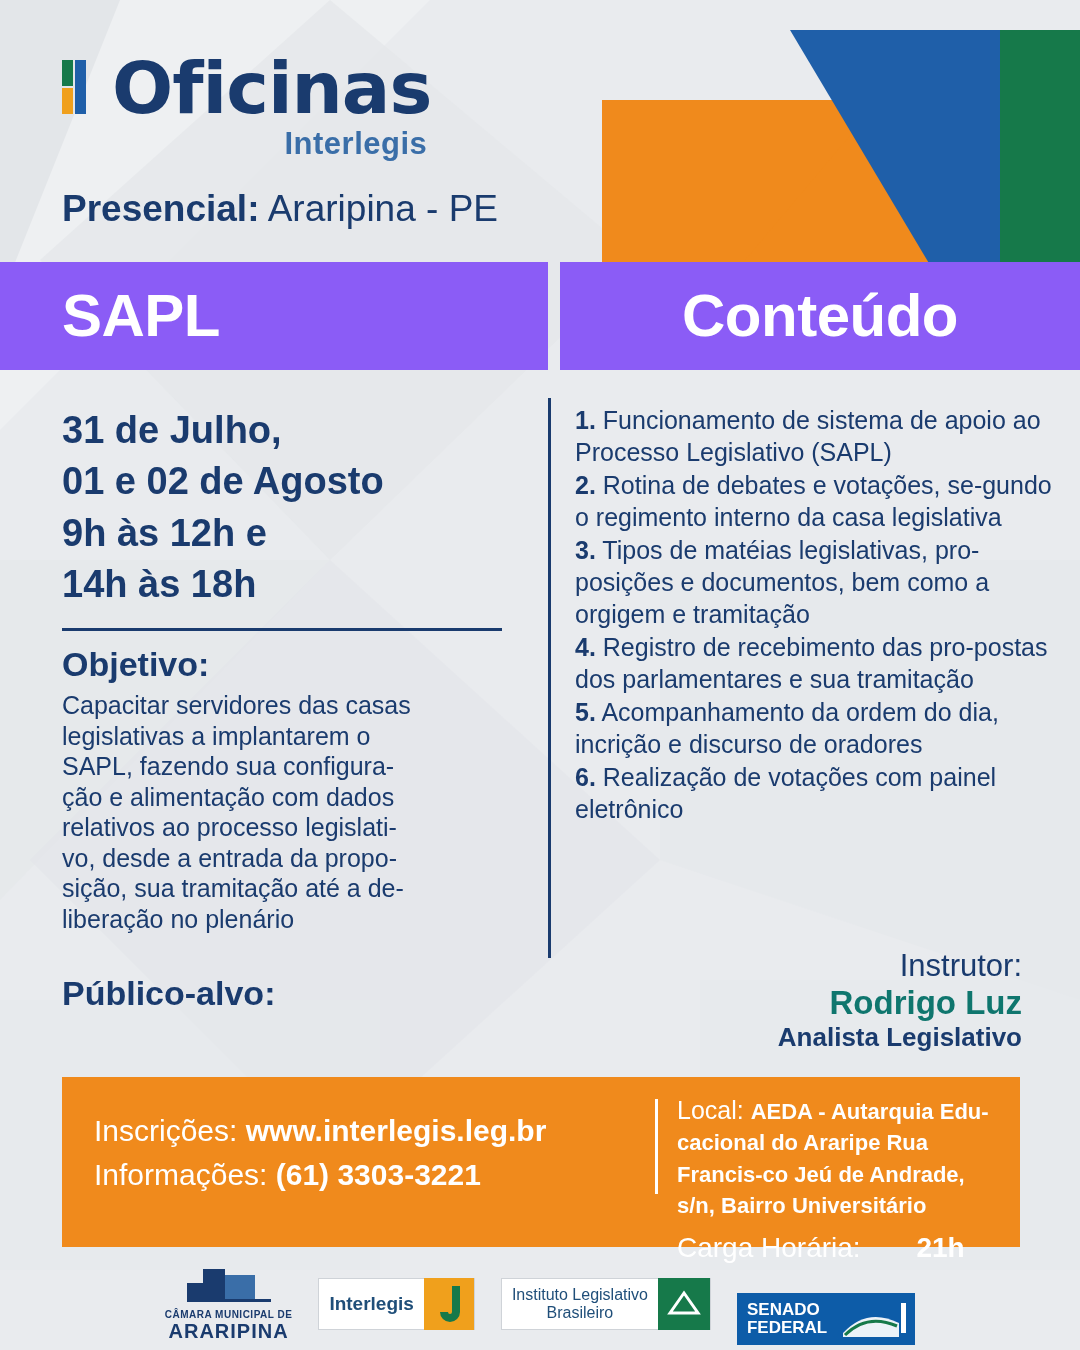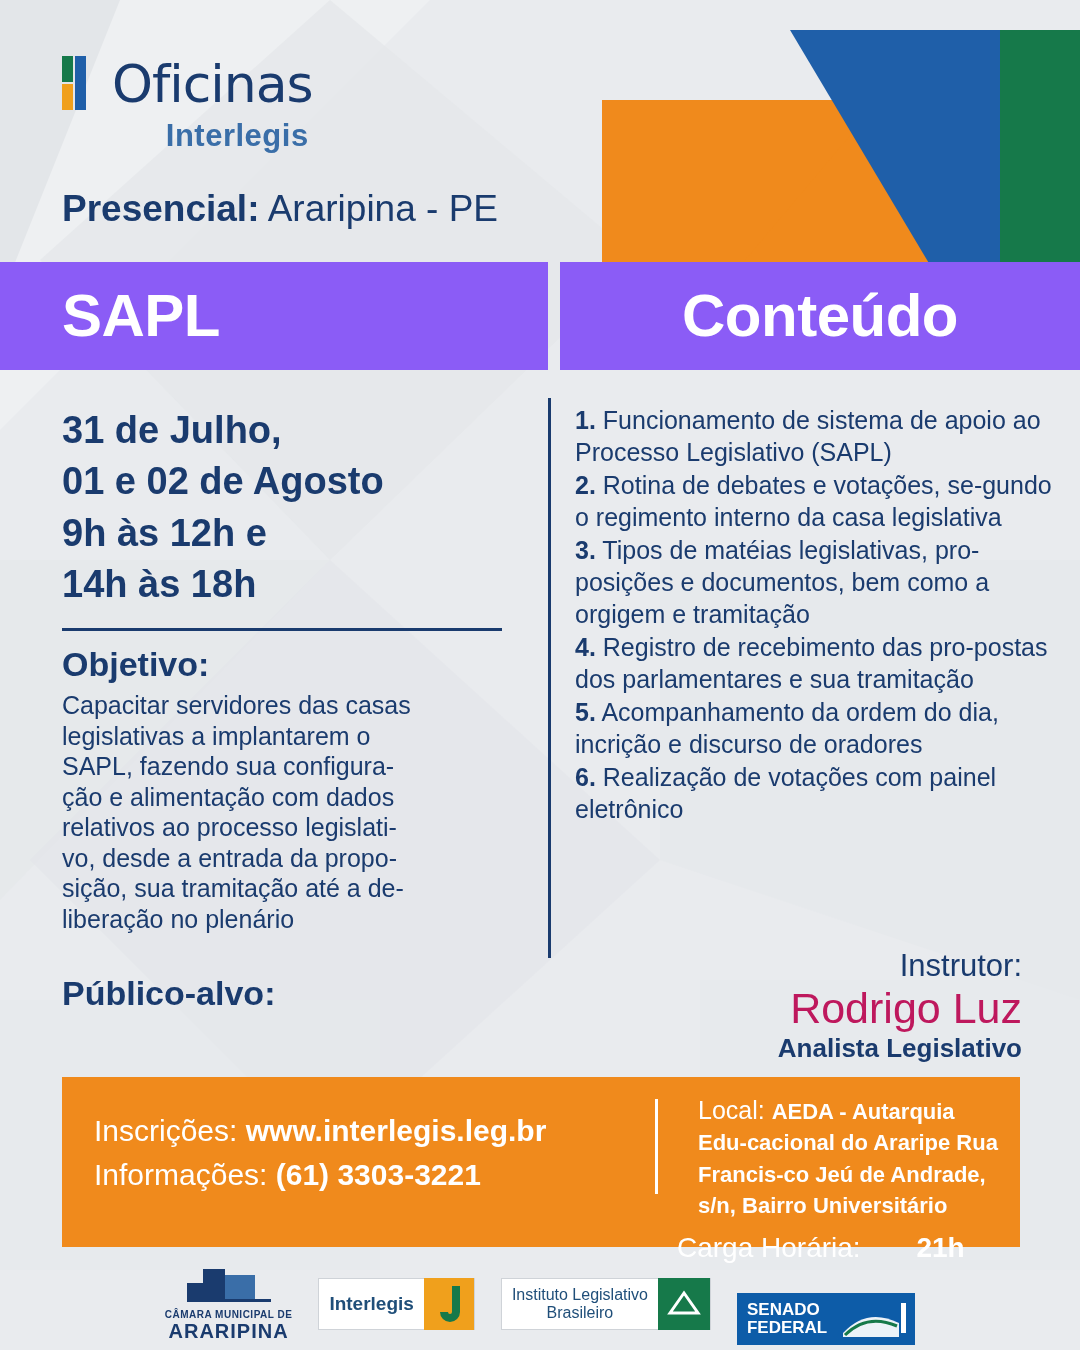--- a/index.html
+++ b/index.html
@@ -18,21 +18,21 @@
   
   .bg-layer { position: absolute; inset: 0; overflow: hidden; }
   .bg-layer svg { position: absolute; top: 0; left: 0; }
 
   
   .header { position: absolute; top: 0; left: 0; width: 1080px; height: 262px; }
   .logo-wrap { position: absolute; left: 62px; top: 52px; }
   .logo-row { display: flex; align-items: center; }
   .logo-mark { position: relative; width: 46px; height: 64px; margin-right: 4px; }
   .logo-text {
-    font-size: 52px; font-weight: normal; color: #1a3b6e;
+    font-size: 72px; font-weight: bold; color: #1a3b6e;
     letter-spacing: -1px; line-height: 1; font-family: "DejaVu Sans", sans-serif;
   }
   .logo-sub {
     text-align: right; font-size: 31px; color: #3a6ea8; font-weight: 600;
     margin-top: 2px; letter-spacing: 0.5px; padding-right: 4px;
   }
   .presencial {
     position: absolute; left: 62px; top: 188px;
     font-size: 37px; color: #1a3b6e; white-space: nowrap;
   }
@@ -68,34 +68,34 @@
 
   
   .right-col { position: absolute; left: 575px; top: 404px; width: 480px; }
   .content-item {
     font-size: 25px; color: #1a3b6e; line-height: 1.28; margin-bottom: 1px;
   }
   .content-item b { font-weight: bold; }
 
   .instrutor { position: absolute; right: 58px; top: 948px; text-align: right; }
   .instrutor .lbl { font-size: 31px; color: #1a3b6e; }
-  .instrutor .name { font-size: 43px; font-weight: normal; color: #be185d; line-height: 1.15; }
+  .instrutor .name { font-size: 33px; font-weight: bold; color: #0f766e; line-height: 1.15; }
   .instrutor .role { font-size: 26px; font-weight: bold; color: #1a3b6e; }
 
   
   .panel {
     position: absolute; left: 62px; top: 1077px; width: 958px; height: 170px;
     background: #f08a1c; color: #ffffff;
   }
   .panel-left { position: absolute; left: 32px; top: 32px; width: 560px; }
   .panel-left div { font-size: 30px; line-height: 1.45; }
   .panel-left b { font-weight: bold; }
   .panel-sep { position: absolute; left: 593px; top: 22px; width: 3px; height: 95px; background: #ffffff; }
   .panel-right { position: absolute; left: 615px; top: 18px; width: 330px; }
-  .panel-right .local { font-size: 25px; line-height: 1.25; margin-left: 21px; }
+  .panel-right .local { font-size: 25px; line-height: 1.25; }
   .panel-right .local b { font-weight: bold; font-size: 22px; }
   .panel-right .carga { font-size: 28px; margin-top: 12px; }
   .panel-right .carga b { font-weight: bold; margin-left: 48px; }
 
   
   .footer { position: absolute; left: 0; top: 1258px; width: 1080px; height: 92px; }
   .logos { display: flex; align-items: center; justify-content: center; gap: 26px; height: 92px; }
   .flogo { display: flex; align-items: center; }
 
   .camara { text-align: center; color: #1a3b6e; }

